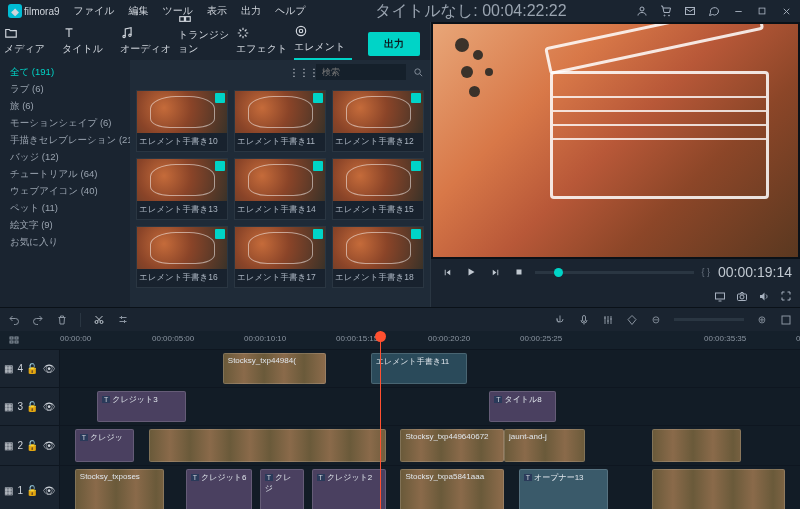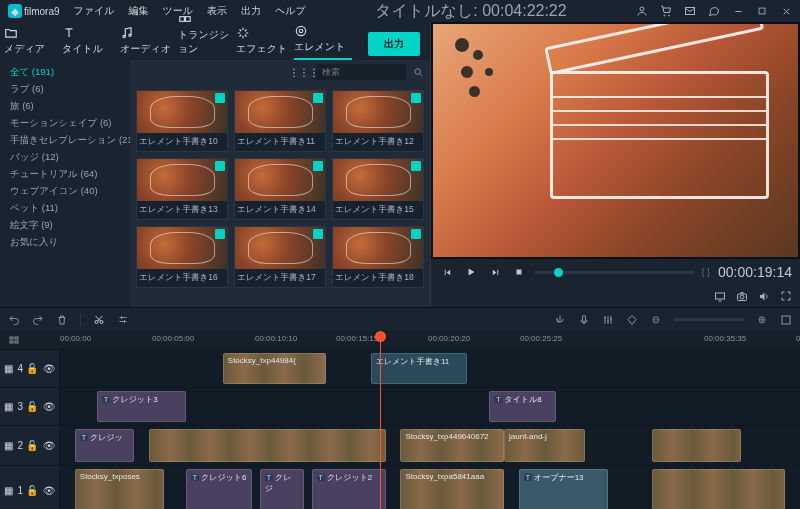--- a/index.html
+++ b/index.html
@@ -399,21 +399,21 @@
     <div style="position:absolute;left:8px;top:3px" class="ic">
         <svg width="12" height="12" viewBox="0 0 24 24" fill="none" stroke="#8a94a0" stroke-width="2">
           <rect x="4" y="6" width="6" height="4"></rect>
           <rect x="4" y="14" width="6" height="4"></rect>
           <rect x="14" y="6" width="6" height="4"></rect>
           <rect x="14" y="14" width="6" height="4"></rect>
         </svg>
       </div>
   <span class="ruler-tick" style="left: 60px;">00:00:00</span>
       <span class="ruler-tick" style="left: 152px;">00:00:05:00</span>
-      <span class="ruler-tick" style="left: 244px; margin-left: 11px;">00:00:10:10</span>
+      <span class="ruler-tick" style="left: 244px;">00:00:10:10</span>
       <span class="ruler-tick" style="left: 336px;">00:00:15:15</span>
       <span class="ruler-tick" style="left: 428px;">00:00:20:20</span>
       <span class="ruler-tick" style="left: 520px;">00:00:25:25</span>
       <span class="ruler-tick" style="left: 612px; margin-top: 34px;">00:00:30:30</span>
       <span class="ruler-tick" style="left: 704px;">00:00:35:35</span>
       <span class="ruler-tick" style="left: 796px;">00:00:40:40</span>
     </div>
   <div class="playhead" style="left:calc(60px + 40%)"></div>
   <div class="track">
       <div class="track-head">

